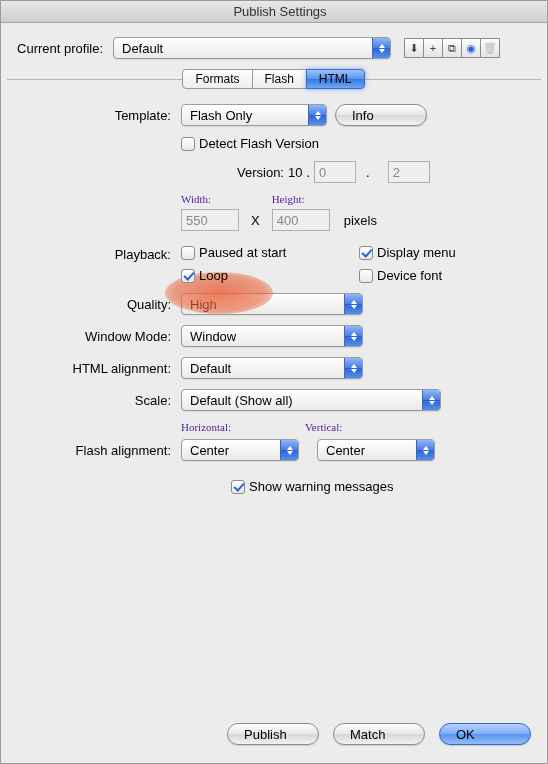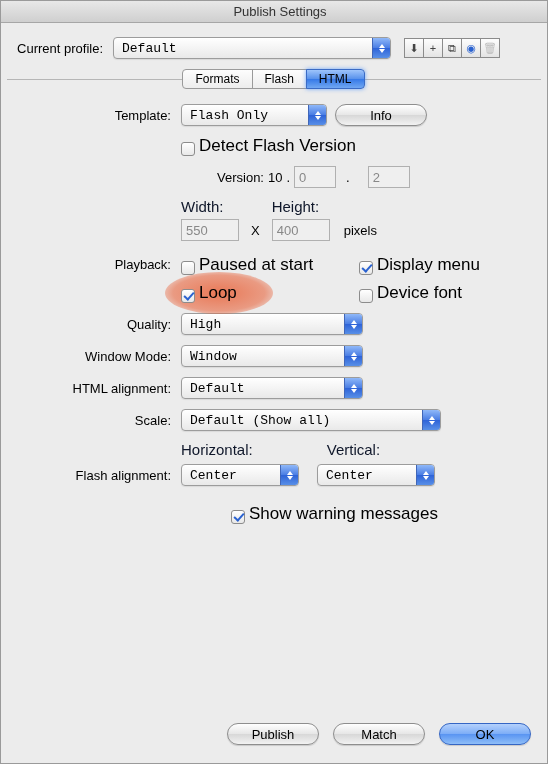--- a/index.html
+++ b/index.html
@@ -53,21 +53,20 @@
     box-shadow: 0 1px 0 rgba(255,255,255,0.7) inset, 0 1px 1px rgba(0,0,0,0.08);
     padding: 0 0 0 8px;
     position: relative;
     cursor: default;
   }
   .select-text {
     flex: 1;
     font-size: 13px;
     white-space: nowrap;
     overflow: hidden;
-    font-family: Liberation Mono, monospace;
   }
   .select-arrow {
     width: 18px;
     height: 100%;
     background: linear-gradient(#8fb8f9, #4c7fe4 48%, #2f64d8 52%, #588fe7);
     border-left: 1px solid #4066b8;
     border-radius: 0 3px 3px 0;
     display: flex;
     flex-direction: column;
     align-items: center;
@@ -152,21 +151,20 @@
     height: 22px;
     min-width: 92px;
     padding: 0 16px;
     border: 1px solid #8e8e8e;
     border-radius: 11px;
     background: linear-gradient(#ffffff,#e7e7e7 48%,#d8d8d8 52%,#f2f2f2);
     font-size: 13px;
     cursor: default;
     display: inline-flex;
     align-items: center;
-    justify-content: center;
     box-shadow: 0 1px 1px rgba(0,0,0,0.15);
   }
   .pill-btn.default {
     background: linear-gradient(#b5d1fc, #7eaef7 48%, #5a95f2 52%, #8fbef8);
     border-color: #3566c4;
   }
   .checkbox {
     width: 14px;
     height: 14px;
     border: 1px solid #8c8c8c;
@@ -184,41 +182,42 @@
     position: absolute;
     left: 2px; top: 2px;
     width: 8px; height: 4px;
     border-left: 2px solid #2a62d0;
     border-bottom: 2px solid #2a62d0;
     transform: rotate(-48deg);
   }
   .chk-label-row {
     display: inline-flex;
     align-items: flex-end;
-    font-size: 17px;
+    font-size: 13px;
     cursor: default;
   }
   .text-input {
     height: 22px;
     border: 1px solid #b0b0b0;
     background: #f8f8f8;
     font-size: 13px;
     padding: 0 4px;
     color: #333;
     display: inline-flex;
     align-items: center;
   }
   .text-input.disabled {
     background: #efefef;
     color: #888;
   }
   .sublabel {
-    font-size: 15px;
-    color: #0f172a;
+    font-size: 11px;
+    color: #4c1d95;
     margin-bottom: 4px;
+    font-family: Liberation Serif, serif;
   }
   .highlight-oval {
     position: absolute;
     left: 158px;
     top: 192px;
     width: 108px;
     height: 42px;
     background: radial-gradient(ellipse at center, rgba(232,100,60,0.85) 0%, rgba(232,100,60,0.6) 60%, rgba(232,100,60,0) 90%);
     border-radius: 50%;
     pointer-events: none;
@@ -302,21 +301,21 @@
       <div class="ctrl-col">
         <div class="chk-label-row">
           <span class="checkbox"></span>
           <span>Detect Flash Version</span>
         </div>
       </div>
     </div>
     <div class="row">
       <div class="label-col"></div>
       <div class="ctrl-col" style="gap:4px">
-        <span style="margin-left:36px">Version:</span>
+        <span style="margin-left:56px">Version:</span>
         <span>10</span>
         <span>.</span>
         <span class="text-input disabled" style="width:42px">0</span>
         <span style="margin:0 14px 0 6px">.</span>
         <span class="text-input disabled" style="width:42px">2</span>
       </div>
     </div>
 
     <div class="row">
       <div class="label-col"></div>

